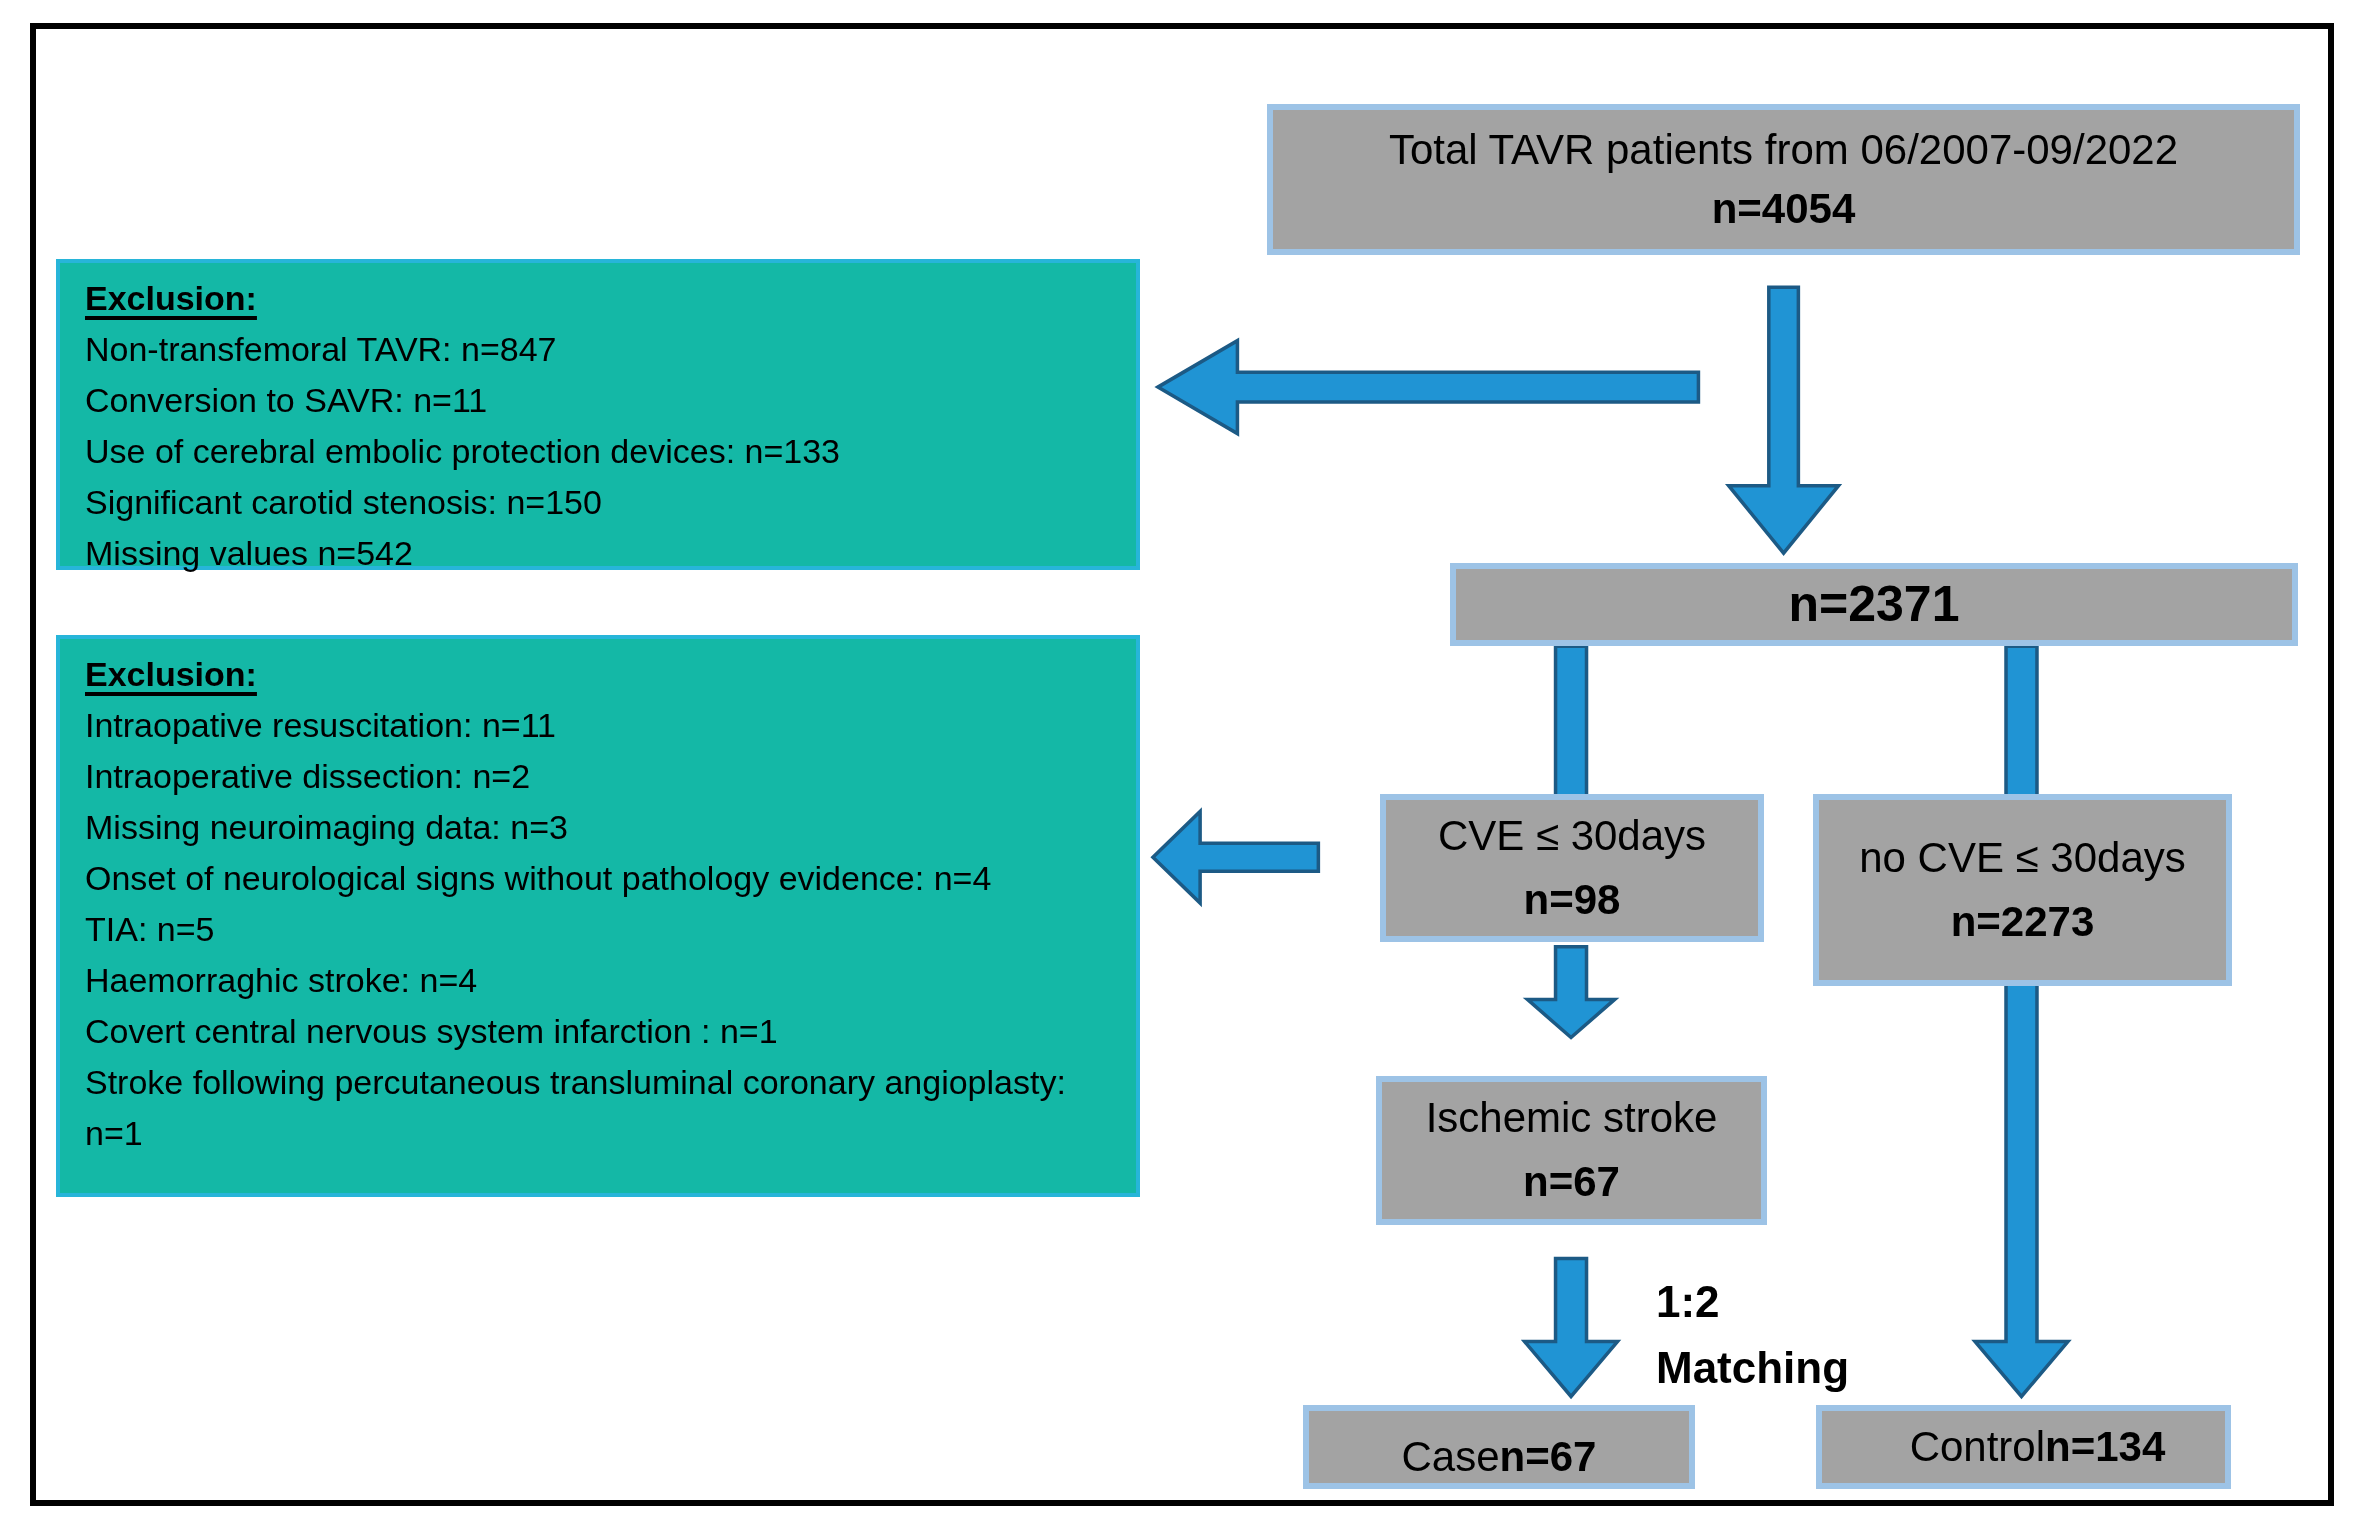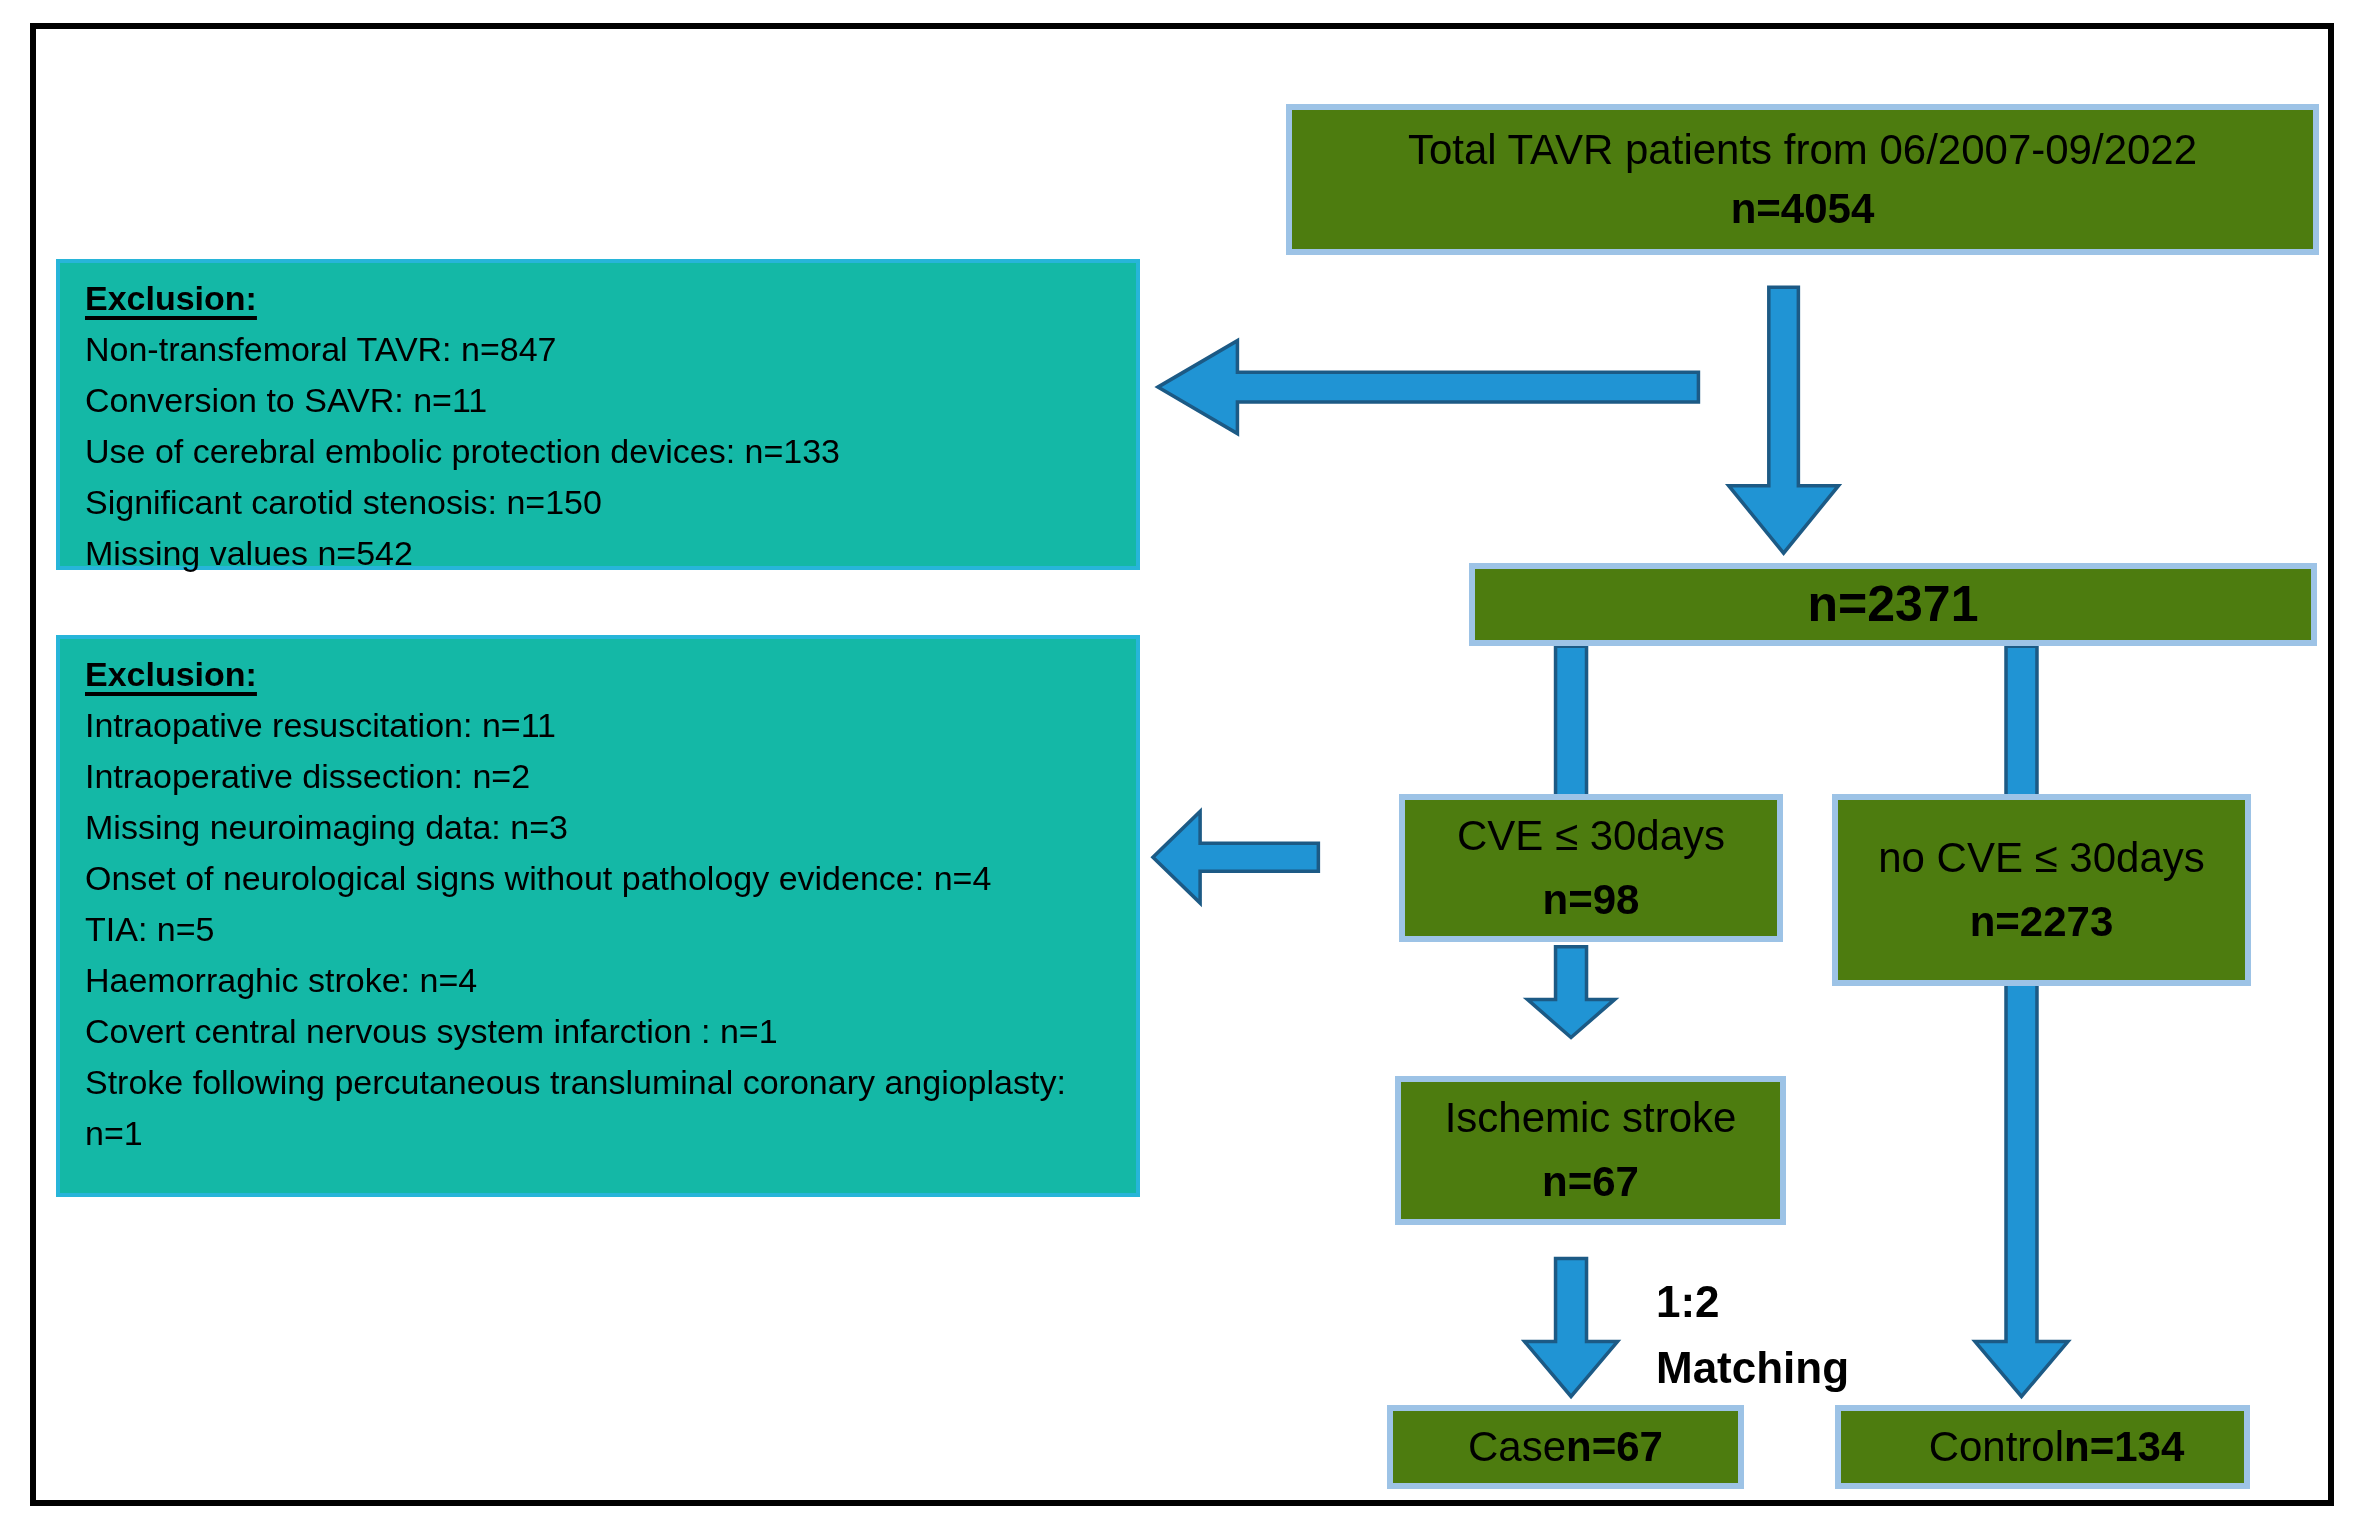--- a/index.html
+++ b/index.html
@@ -17,24 +17,24 @@
     font-family:"Liberation Sans", sans-serif;
     color:var(--ink);
     overflow:hidden;
   }
   .outer-border{
     position:absolute;left:30px;top:22.5px;width:2304px;height:1483px;
     border:6.3px solid #000000;box-sizing:border-box;
   }
   .arrow-layer{position:absolute;left:0;top:0;width:2377px;height:1540px;pointer-events:none;}
   .fbox{
-    position:absolute;box-sizing:border-box;background:#4d7c0f;
+    position:absolute;box-sizing:border-box;background:#a3a3a3;
     border:6.3px solid var(--flow-border);
     display:flex;flex-direction:column;align-items:center;justify-content:center;
-    text-align:center;font-size:42px;line-height:1.25;gap:11.3px;margin-left:19px;
+    text-align:center;font-size:42px;line-height:1.25;gap:11.3px;
   }
   .fbox .val{font-weight:700;}
   .fbox.single{flex-direction:row;gap:0;}
   .ebox{
     position:absolute;box-sizing:border-box;background:#14b8a6;
     border:4.2px solid var(--excl-border);
     padding:10px 12.7px 8.4px 25px;
     font-size:34px;line-height:51px;text-align:left;
   }
   .ebox .heading{
@@ -118,21 +118,21 @@
   <div class="fbox" style="left:1376px;top:1076px;width:391px;height:149px;">
     <span>Ischemic stroke</span>
     <span class="val">n=67</span>
   </div>
 
   <div class="matching">
     <div>1:2</div>
     <div>Matching</div>
   </div>
 
-  <div class="fbox single" style="left:1368px;top:1405px;width:357px;height:84px;">
+  <div class="fbox single" style="left:1303px;top:1405px;width:392px;height:84px;align-items:flex-end;">
     <span>Case </span>
     <b>n=67</b>
   </div>
 
   <div class="fbox single" style="left:1816px;top:1405px;width:415px;height:84px;padding-left:28px;">
     <span>Control </span>
     <b>n=134</b>
   </div>
 
 </div>

